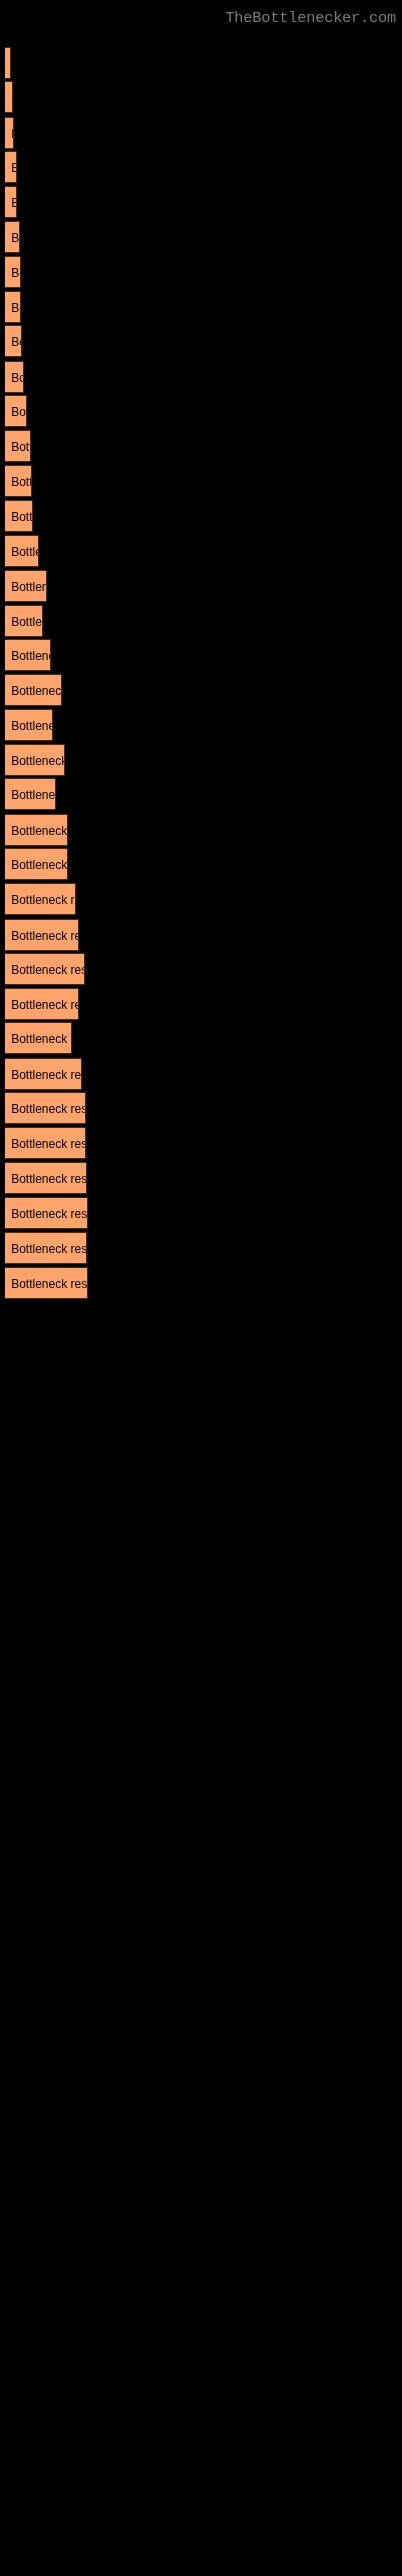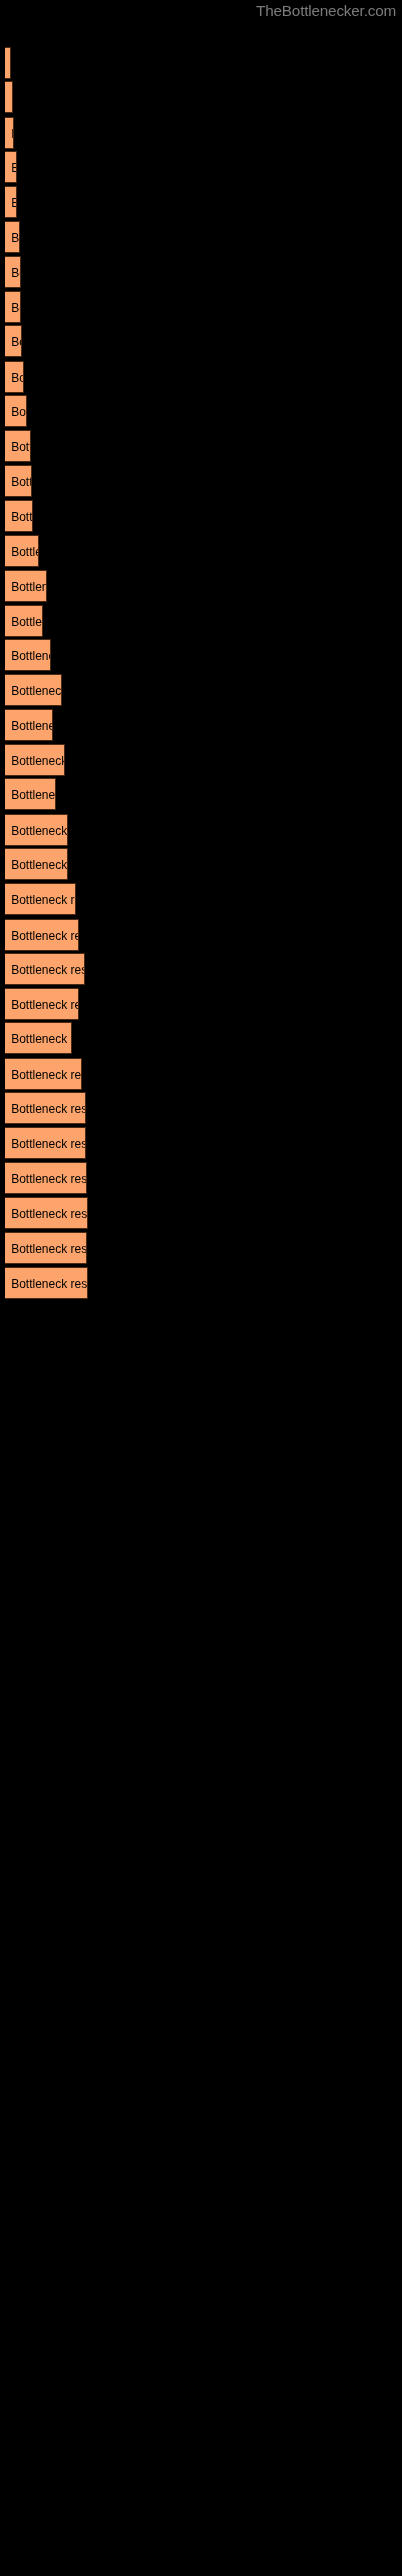--- a/index.html
+++ b/index.html
@@ -9,29 +9,29 @@
   }
   body {
     width: 403px;
     height: 2576px;
     position: relative;
     overflow: hidden;
     font-family: "Liberation Sans", sans-serif;
   }
   #watermark {
     position: absolute;
-    top: 0px;
+    top: 8px;
     left: 0px;
     width: 396px;
     text-align: right;
     color: #7b7b7b;
     font-size: 15.3px;
     letter-spacing: -0.2px;
     line-height: 21px;
-    font-family: Liberation Sans, sans-serif;
+    font-family: Liberation Mono, monospace;
     white-space: nowrap;
   }
   #plot {
     position: absolute;
     top: 0;
     left: 0;
     width: 403px;
     height: 2576px;
   }
   .bar-row {

